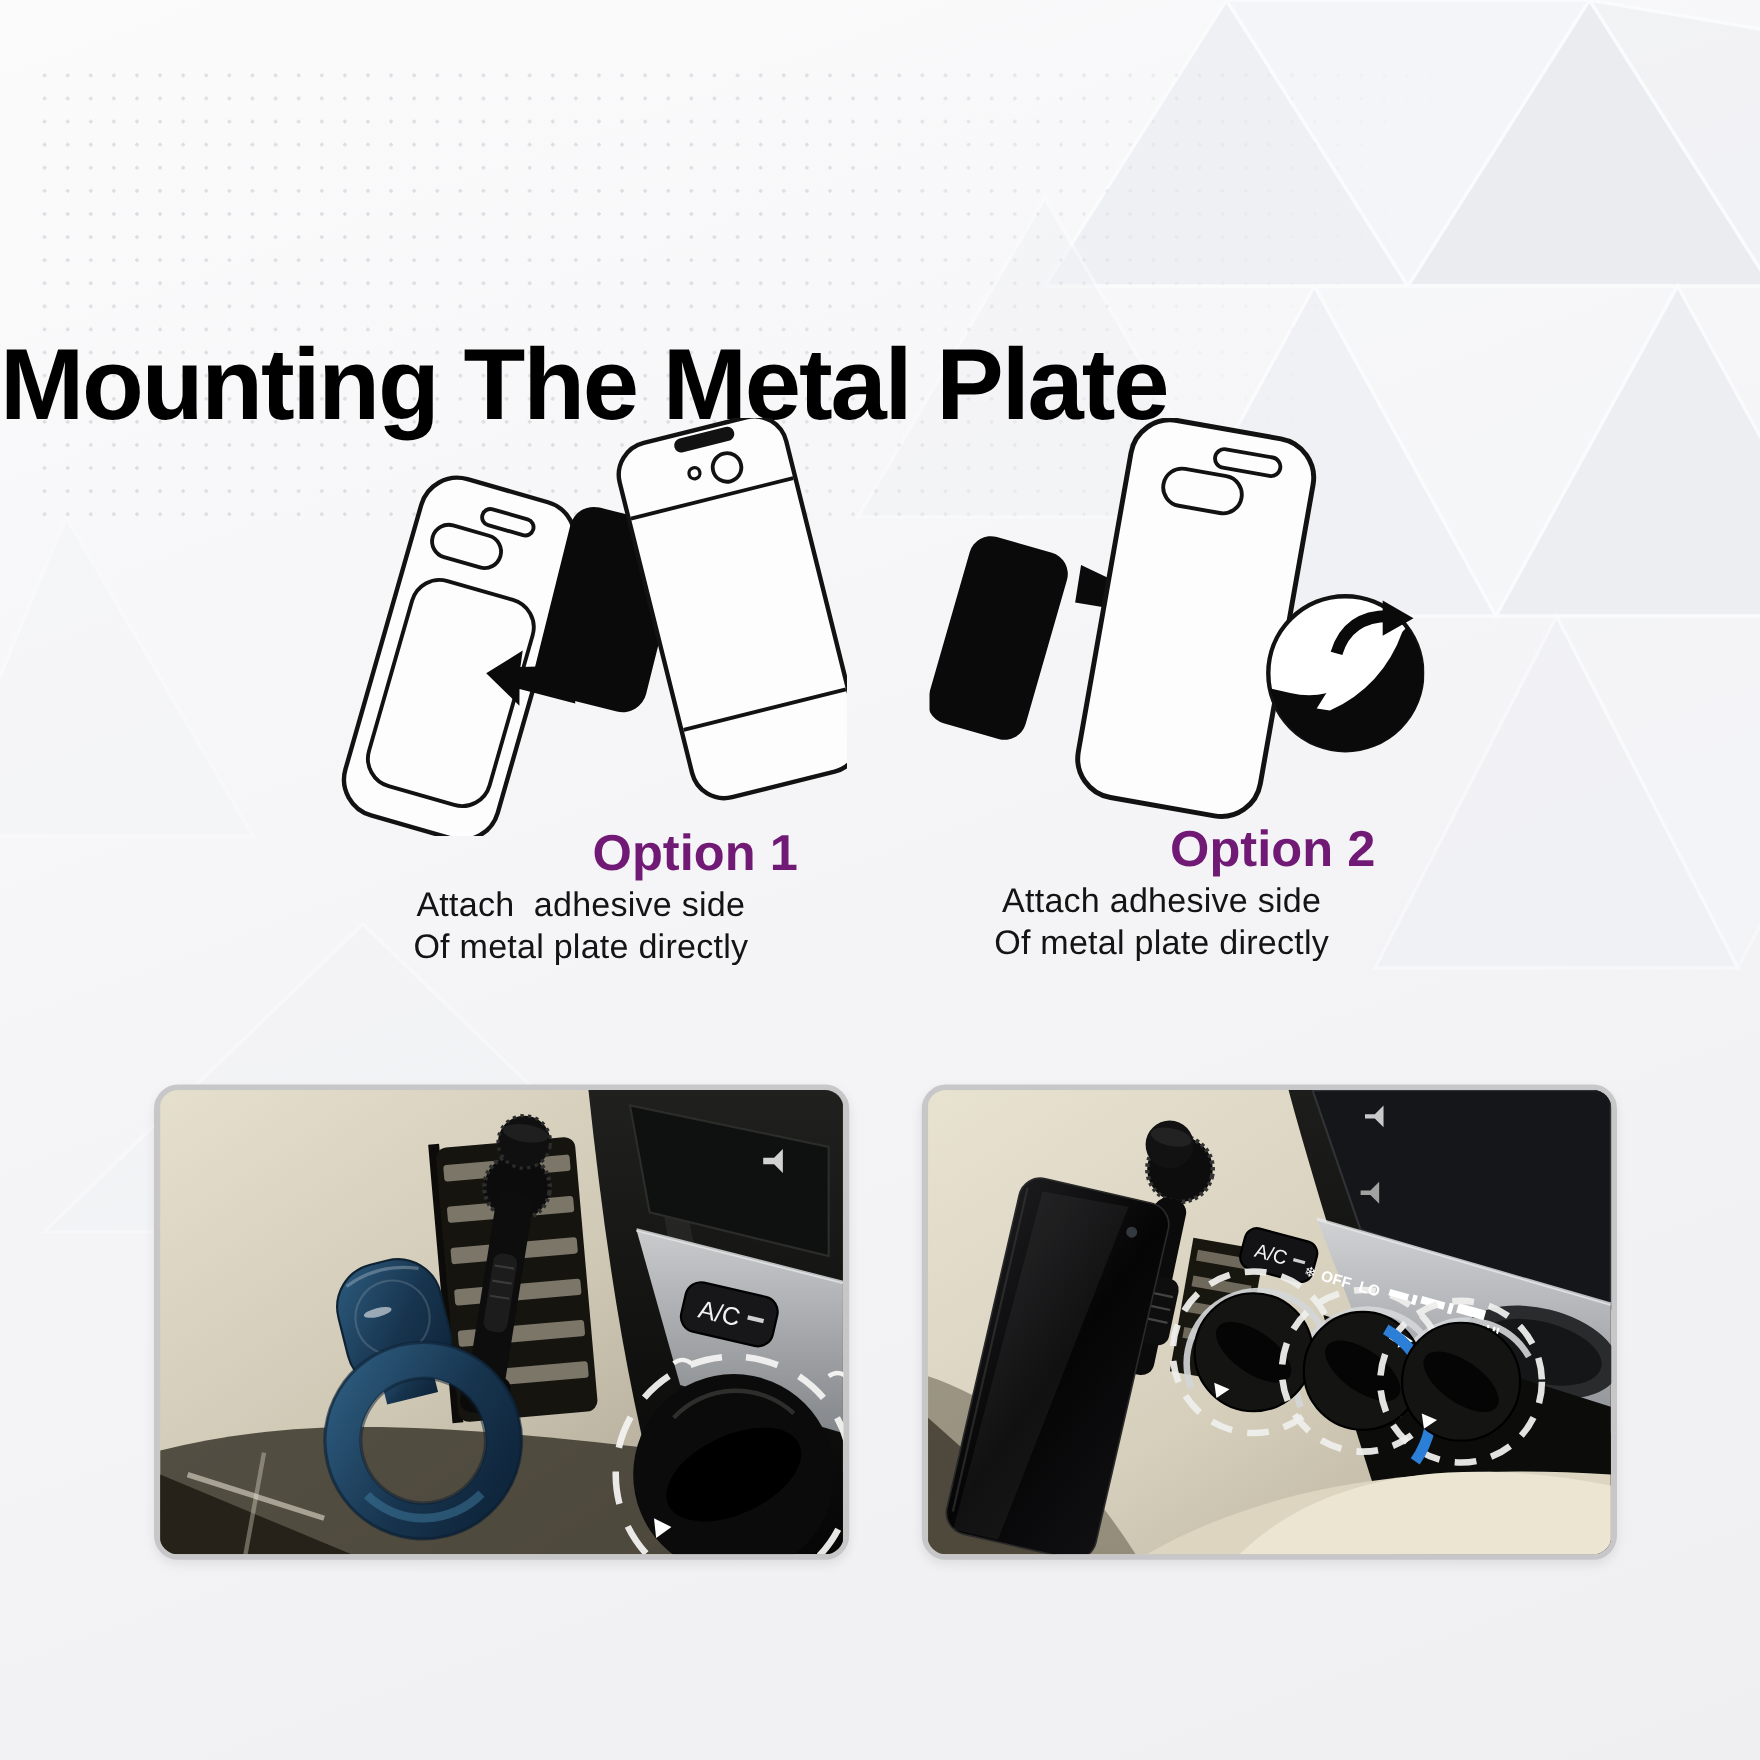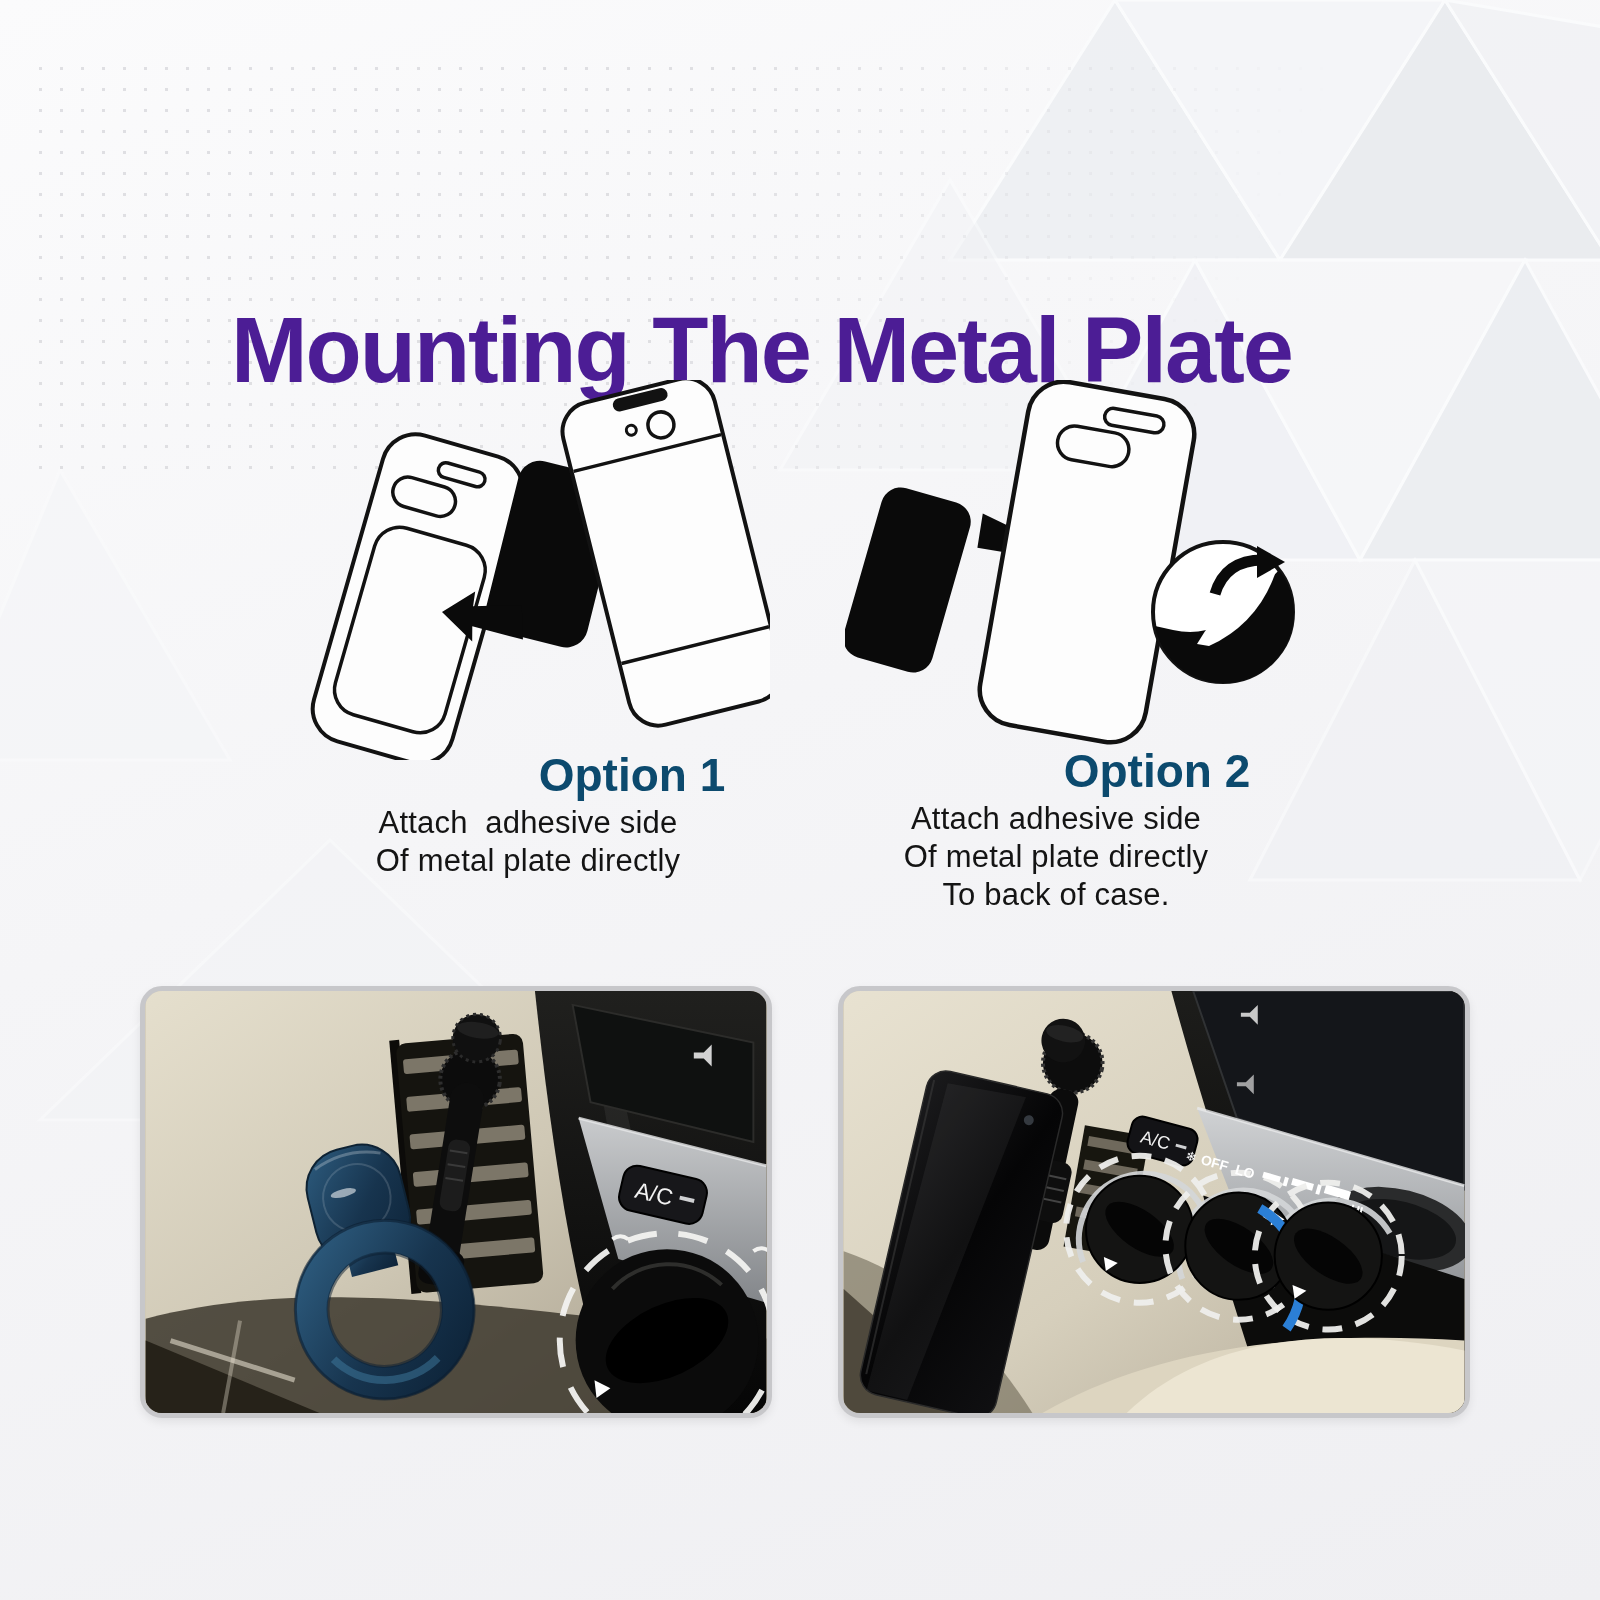--- a/index.html
+++ b/index.html
@@ -11,26 +11,26 @@
   .layer{position:absolute;left:0;top:0;}
   
   .dots{
     position:absolute;left:30px;top:58px;width:1440px;height:420px;
     background-image:radial-gradient(circle,#d7d7db 1.5px,transparent 1.7px);
     background-size:21px 21px;opacity:.75;
     -webkit-mask-image:linear-gradient(112deg,#000 46%,transparent 82%);
     mask-image:linear-gradient(112deg,#000 46%,transparent 82%);
   }
   .title{
-    position:absolute;left:0;top:236px;width:1292px;text-align:right;
-    font-size:92px;font-weight:700;letter-spacing:-2px;color:#4c1d95;
+    position:absolute;left:0;top:236px;width:1292px;text-align:left;
+    font-size:92px;font-weight:700;letter-spacing:-2px;color:#000000;
   }
   .opt-label{
     position:absolute;width:340px;text-align:center;
-    font-size:46px;font-weight:600;color:#0c4a6e;letter-spacing:0px;
+    font-size:46px;font-weight:600;color:#701a75;letter-spacing:0px;
   }
   .opt-desc{
     position:absolute;width:380px;text-align:center;
     font-size:31px;line-height:38px;color:#141414;letter-spacing:.2px;
   }
   .opt-desc div{white-space:pre;}
   .photo{
     position:absolute;width:622px;height:422px;border-radius:22px;
     border:5px solid #c7c7ca;overflow:hidden;background:#cfc8b6;
     box-shadow:0 4px 10px rgba(0,0,0,.08);
@@ -116,21 +116,20 @@
 <div class="opt-label" style="left:462px;top:748px;">Option 1</div>
 <div class="opt-label" style="left:987px;top:744px;">Option 2</div>
 
 <div class="opt-desc" style="left:338px;top:804px;">
   <div>Attach  adhesive side</div>
   <div>Of metal plate directly</div>
 </div>
 <div class="opt-desc" style="left:866px;top:800px;">
   <div>Attach adhesive side</div>
   <div>Of metal plate directly</div>
-  <div>To back of case.</div>
 </div>
 
 <div class="photo" style="left:140px;top:986px;">
 <svg viewBox="0 0 625 425">
   <defs>
     <linearGradient id="dashL" x1="0" y1="0" x2="1" y2="1">
       <stop offset="0" stop-color="#e5dfcd"></stop>
           <stop offset=".5" stop-color="#cfc8b5"></stop>
           <stop offset="1" stop-color="#a59c8a"></stop>
     </linearGradient>

